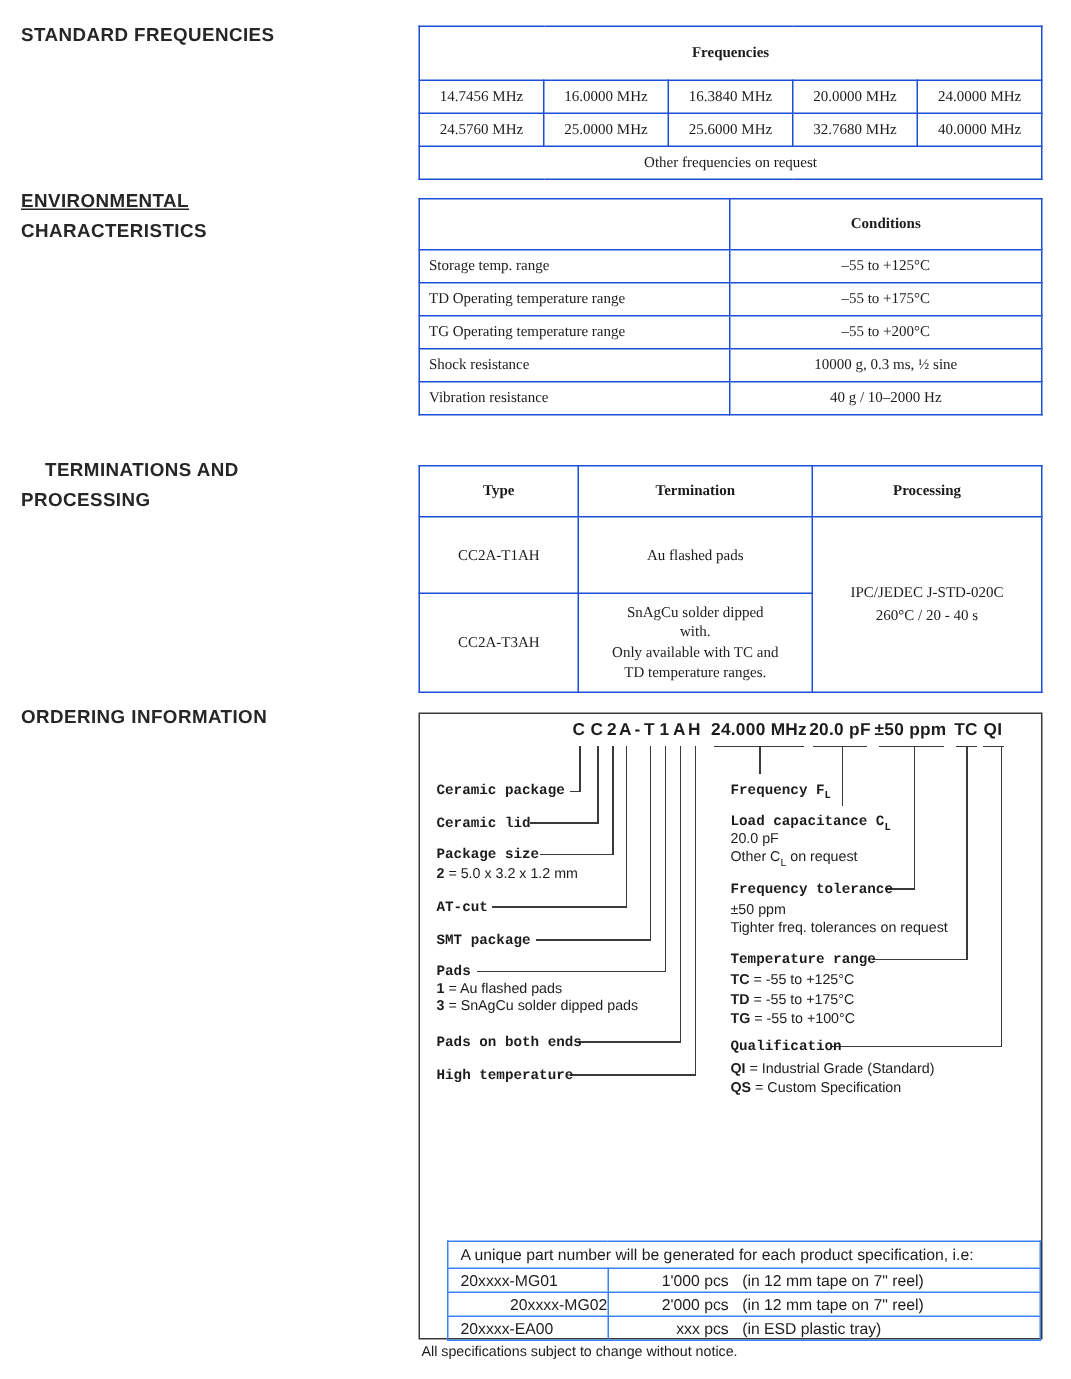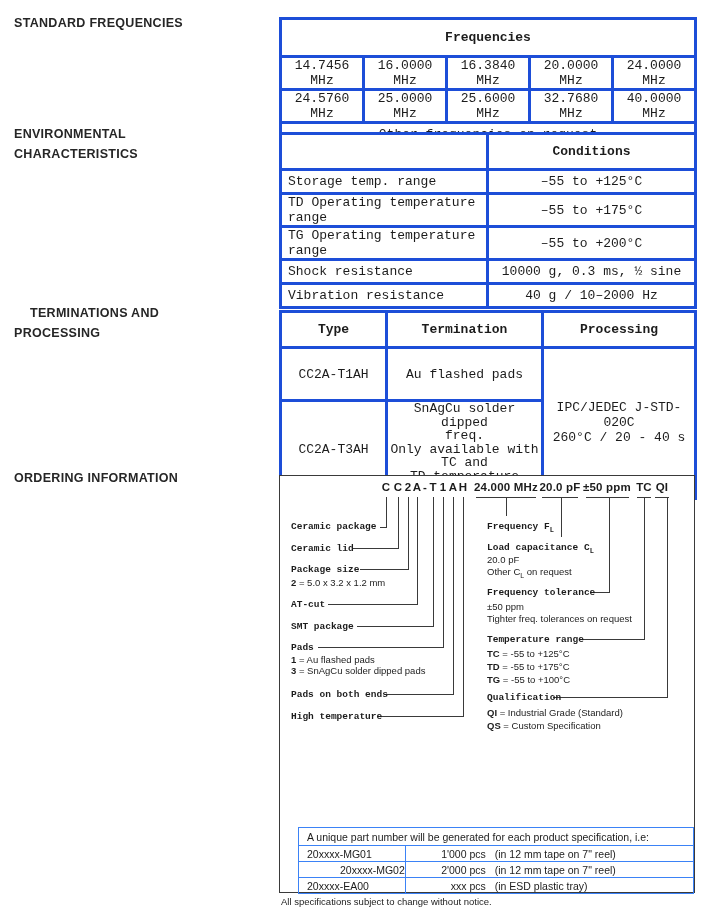--- a/index.html
+++ b/index.html
@@ -14,23 +14,23 @@
   .abs{position:absolute;}
   .sec-heading{
     font-size:12.5px;font-weight:bold;color:#262626;
     letter-spacing:0.3px;white-space:nowrap;
   }
   table.tbl{
     position:absolute;border-collapse:collapse;table-layout:fixed;
     background:#fff;
   }
   table.tbl td{
-    border:3px solid #1d4ed8;font-size:13px;color:#1c1c1c;
+    border:1px solid #1d4ed8;font-size:10px;color:#1c1c1c;
     text-align:center;vertical-align:middle;padding:0;
-    font-family:Liberation Mono, monospace;
+    font-family:Liberation Serif, serif;
   }
   table.tbl td.hd{font-weight:bold;}
   table.tbl td.tl{text-align:left;padding-left:6px;}
   .order-box{
     position:absolute;left:279px;top:475px;width:414px;height:416px;
     border:1px solid #3a3a3a;background:#fff;
   }
   .olabel{
     position:absolute;font-size:9.5px;font-weight:bold;color:#1c1c1c;
     white-space:nowrap;line-height:11px;font-family:Liberation Mono, monospace;
@@ -62,21 +62,21 @@
   .desc{margin-left:9px;}
   .mline{line-height:13.5px;}
   .proc-line{line-height:15px;}
 </style>
 </head>
 <body>
 
 <div class="page">
 
   <div class="abs sec-heading" style="left:14px;top:16px;">STANDARD FREQUENCIES</div>
-  <div class="abs sec-heading" style="left:14px;top:127px;">ENVIRONMENTAL</div>
+  <div class="abs sec-heading" style="left:14px;top:127px;text-decoration:underline;">ENVIRONMENTAL</div>
   <div class="abs sec-heading" style="left:14px;top:147px;">CHARACTERISTICS</div>
   <div class="abs sec-heading" style="left:14px;top:306px;margin-left:16px;">TERMINATIONS AND</div>
   <div class="abs sec-heading" style="left:14px;top:326px;">PROCESSING</div>
   <div class="abs sec-heading" style="left:14px;top:471px;">ORDERING INFORMATION</div>
 
   <table class="tbl" style="left:279px;top:17px;width:415px;">
     <colgroup>
         <col style="width:83px">
         <col style="width:83px">
         <col style="width:83px">
@@ -157,21 +157,21 @@
       <td>Au flashed pads</td>
       <td rowspan="2">
         <div class="proc-line">IPC/JEDEC J-STD-020C</div>
         <div class="proc-line">260°C / 20 - 40 s</div>
       </td>
     </tr>
     <tr>
       <td style="height:65px;">CC2A-T3AH</td>
       <td>
         <div class="mline">SnAgCu solder dipped</div>
-        <div class="mline">freq.</div>
+        <div class="mline">with.</div>
         <div class="mline">Only available with TC and</div>
         <div class="mline">TD temperature ranges.</div>
       </td>
     </tr>
   </tbody>
     </table>
 
   <div class="order-box">
 
     <svg class="lines" width="414" height="416" viewBox="0 0 414 416" shape-rendering="crispEdges">

